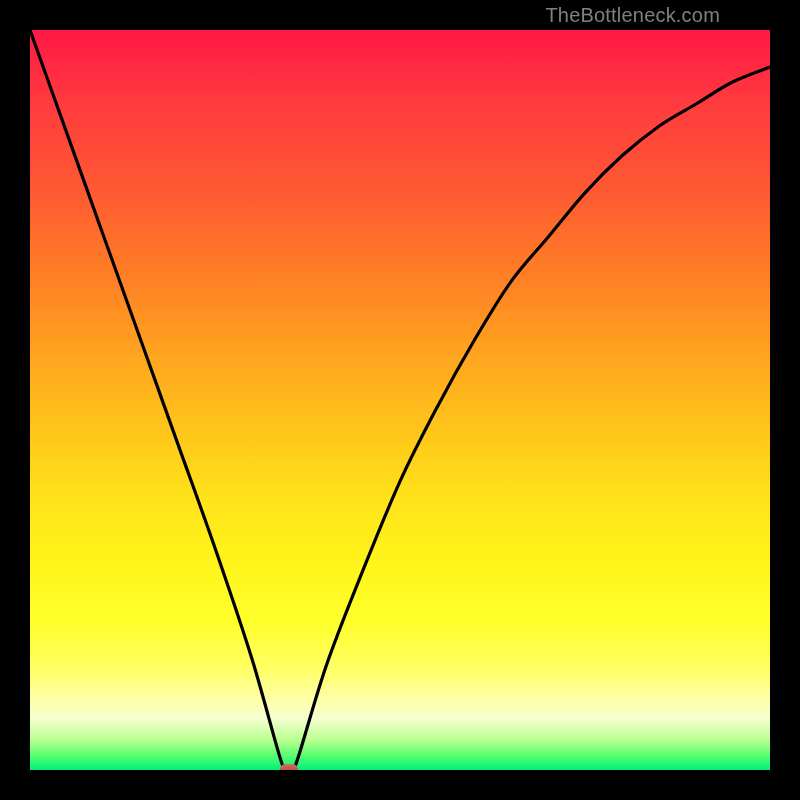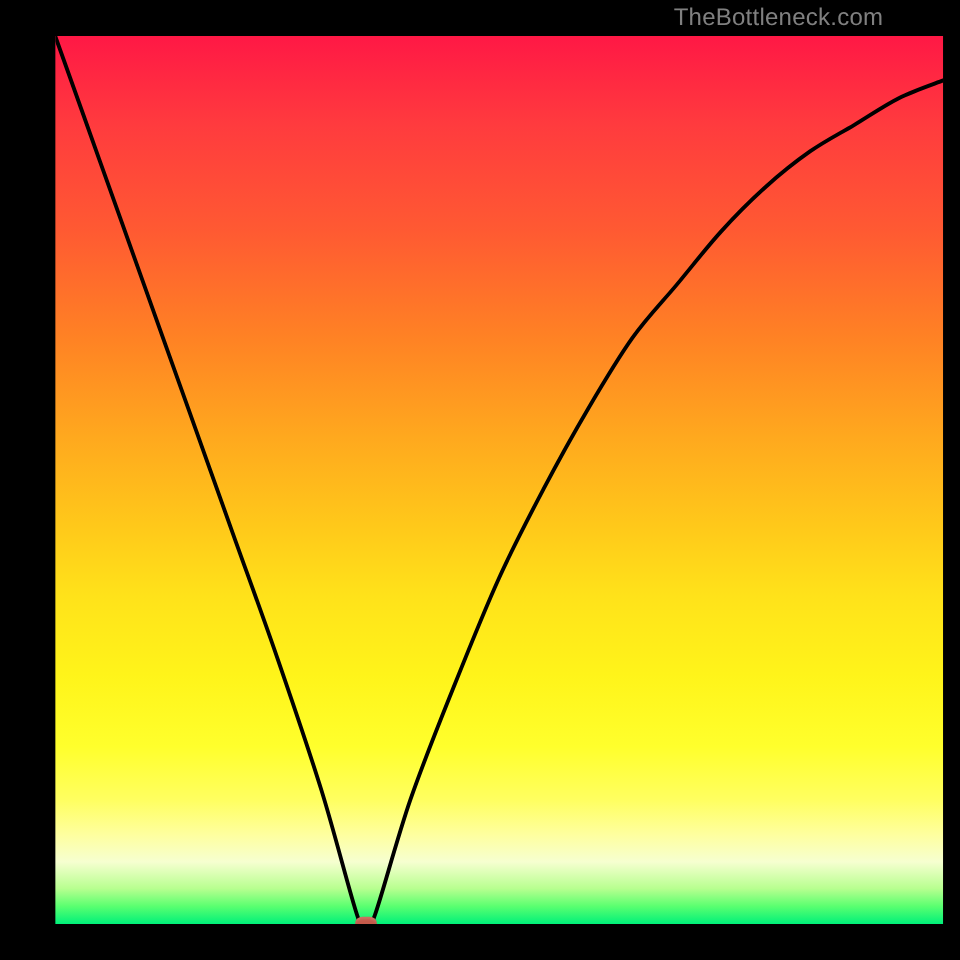--- a/index.html
+++ b/index.html
@@ -9,21 +9,20 @@
     height: 800px;
     background: #000;
     overflow: hidden;
     font-family: Arial, Helvetica, sans-serif;
   }
   .frame {
     position: relative;
     width: 732px;
     height: 800px;
     background: #000;
-    margin-left: 16px;
   }
   .plot {
     position: absolute;
     left: 30px;
     top: 30px;
     width: 740px;
     height: 740px;
     overflow: hidden;
   }
   .gradient {

